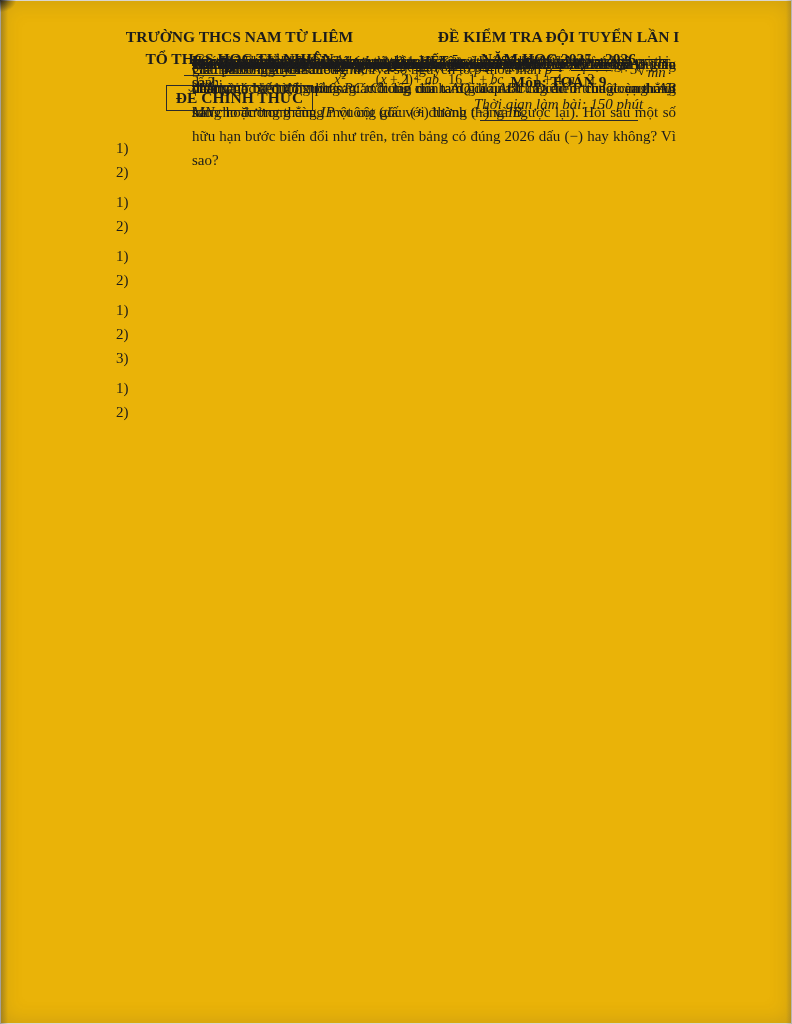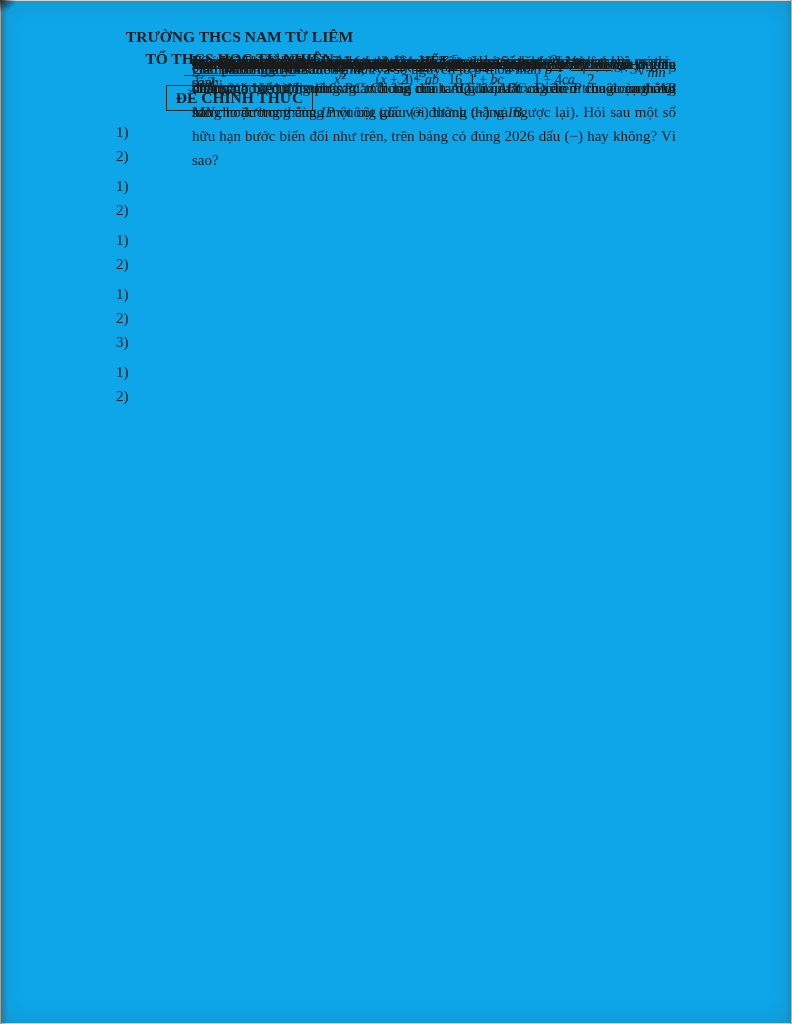--- a/index.html
+++ b/index.html
@@ -1,17 +1,17 @@
 <!DOCTYPE html>
 <html><head>
 <meta charset="utf-8">
 <style>
   html,body{margin:0;padding:0;background:#e9e7e3;}
   .page{
-    position:relative;width:792px;height:1024px;background:#0ea5e9;
+    position:relative;width:792px;height:1024px;background:#eab308;
     overflow:hidden;color:#1c1c1c;
     font-family:"Liberation Serif","DejaVu Serif",serif;
     box-shadow:inset 0 0 0 1px #d9d6d1, inset 0 0 22px rgba(70,64,58,.22);
   }
   .edge-left{position:absolute;left:0;top:0;bottom:0;width:8px;
     background:linear-gradient(90deg,rgba(70,66,60,.38),rgba(0,0,0,0));}
   .edge-right{position:absolute;right:0;top:0;bottom:0;width:6px;
     background:linear-gradient(270deg,rgba(90,85,78,.28),rgba(0,0,0,0));}
   .corner-tl{position:absolute;left:0;top:0;width:16px;height:12px;
     background:radial-gradient(ellipse at 0 0,rgba(25,25,25,.85),rgba(0,0,0,0) 72%);}
@@ -61,20 +61,27 @@
   <div class="edge-right"></div>
   <div class="corner-tl"></div>
 
   <div class="content">
     <div class="hdr">
       <div class="hdr-left">
         <div class="hline">TRƯỜNG THCS NAM TỪ LIÊM</div>
         <div class="hline">TỔ THCS HỌC TỰ NHIÊN</div>
         <div class="rule rule-left"></div>
         <div><span class="badge">ĐỀ CHÍNH THỨC</span></div>
+      </div>
+      <div class="hdr-right">
+        <div class="hline">ĐỀ KIỂM TRA ĐỘI TUYỂN LẦN I</div>
+        <div class="hline">NĂM HỌC 2025 - 2026</div>
+        <div class="hline">Môn: TOÁN 9</div>
+        <div class="hline-i">Thời gian làm bài: 150 phút</div>
+        <div class="rule rule-right"></div>
       </div>
     </div>
 
     <div class="doc" id="doc-body">
         <p class="line k-heading">
           <span class="content"><span class="b">Bài I </span><span class="i">(5,0 điểm)</span><span>.</span></span>
         </p>
         <p class="line k-item"><span class="num">1)</span><span class="content"><span>Giải phương trình sau </span><span class="frac">
               <span class="fn"><span>1</span></span>
               <span class="fd"><span class="i">x</span><span class="sup">2</span></span>

